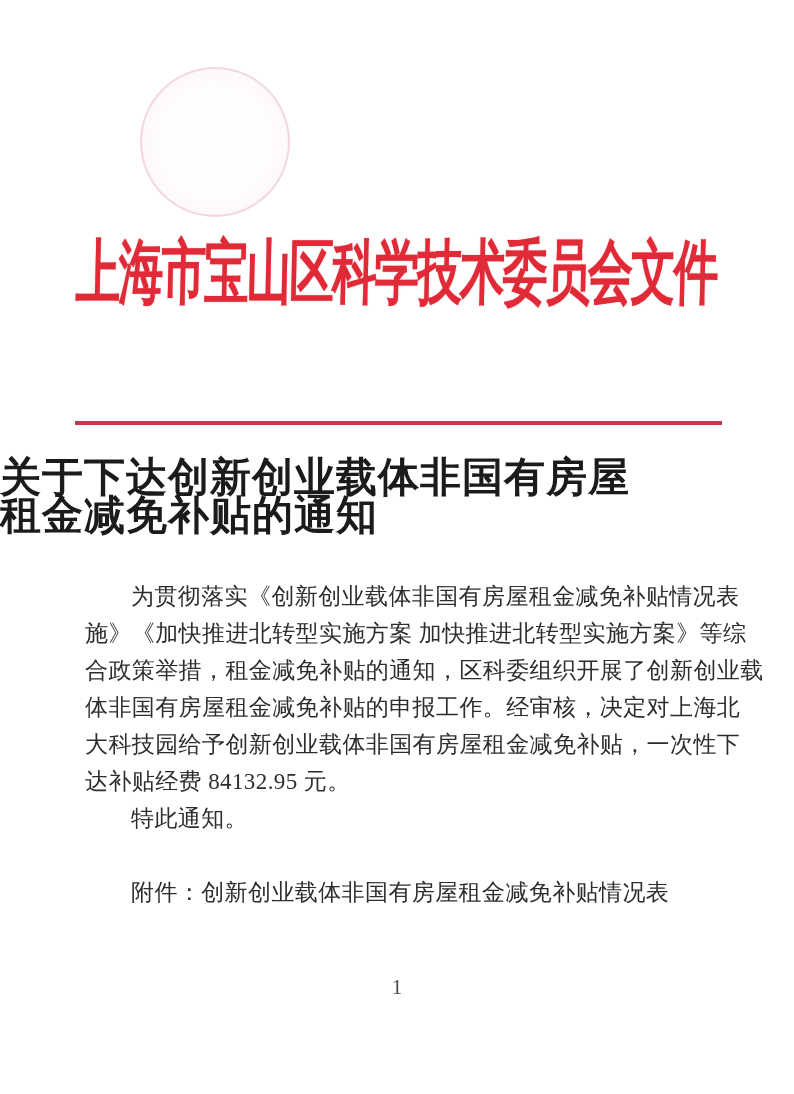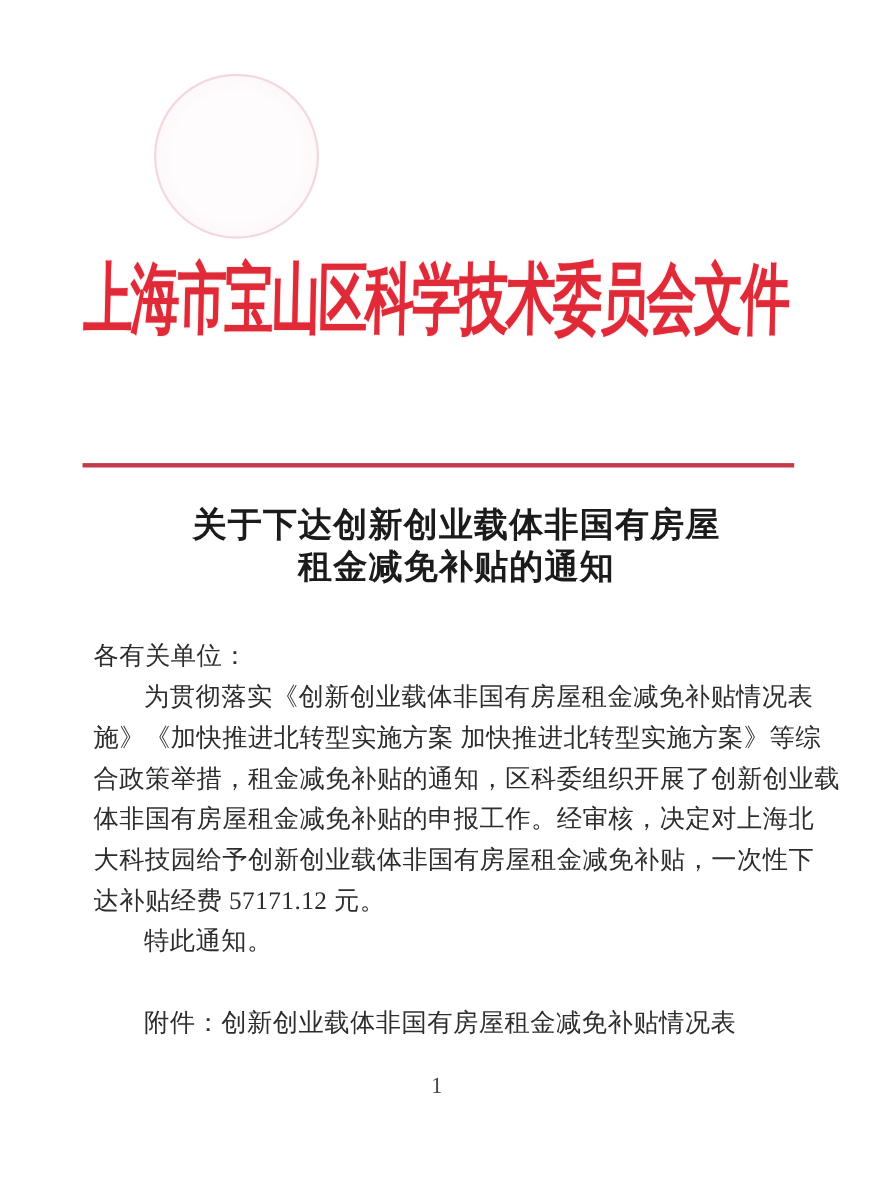--- a/index.html
+++ b/index.html
@@ -57,27 +57,26 @@
   .red-line {
     position: absolute;
     left: 75px; top: 421px;
     width: 647px; height: 4px;
     background: #c4394b;
   }
   .doc-title {
     position: absolute;
     top: 458px; left: 0;
     width: 100%;
-    text-align: center;
-    font-size: 31px;
+    text-align: left;
+    font-size: 41px;
     font-weight: bold;
     line-height: 38px;
     color: #1b1b1b;
     letter-spacing: 1px;
-    padding-left: 36px;
   }
   .body-text {
     position: absolute;
     left: 85px; top: 578px;
     width: 636px;
     font-size: 23px;
     line-height: 37px;
     color: #2d2d2d;
     letter-spacing: 0.4px;
   }
@@ -110,27 +109,26 @@
 
 
   <div class="red-line"></div>
 
   <div class="doc-title">
     <div>关于下达创新创业载体非国有房屋</div>
     <div>租金减免补贴的通知</div>
   </div>
 
   <div class="body-text">
-    <div class="line">各有关单位：</div>
     <div class="line indent">为贯彻落实《创新创业载体非国有房屋租金减免补贴情况表</div>
     <div class="line">施》《加快推进北转型实施方案 加快推进北转型实施方案》等综</div>
     <div class="line">合政策举措，租金减免补贴的通知，区科委组织开展了创新创业载</div>
     <div class="line">体非国有房屋租金减免补贴的申报工作。经审核，决定对上海北</div>
     <div class="line">大科技园给予创新创业载体非国有房屋租金减免补贴，一次性下</div>
-    <div class="line">达补贴经费 57171.12 元。</div>
+    <div class="line">达补贴经费 84132.95 元。</div>
     <div class="line indent">特此通知。</div>
     <div class="line blank"></div>
     <div class="line indent">附件：创新创业载体非国有房屋租金减免补贴情况表</div>
   </div>
 
   <div class="page-number">1</div>
 
 </div>
 
 </body></html>

